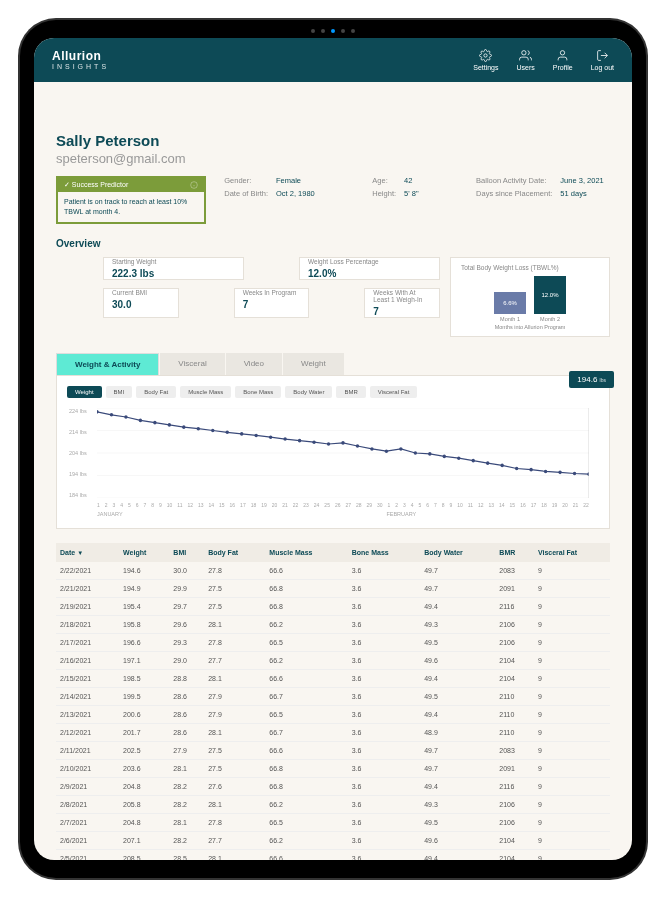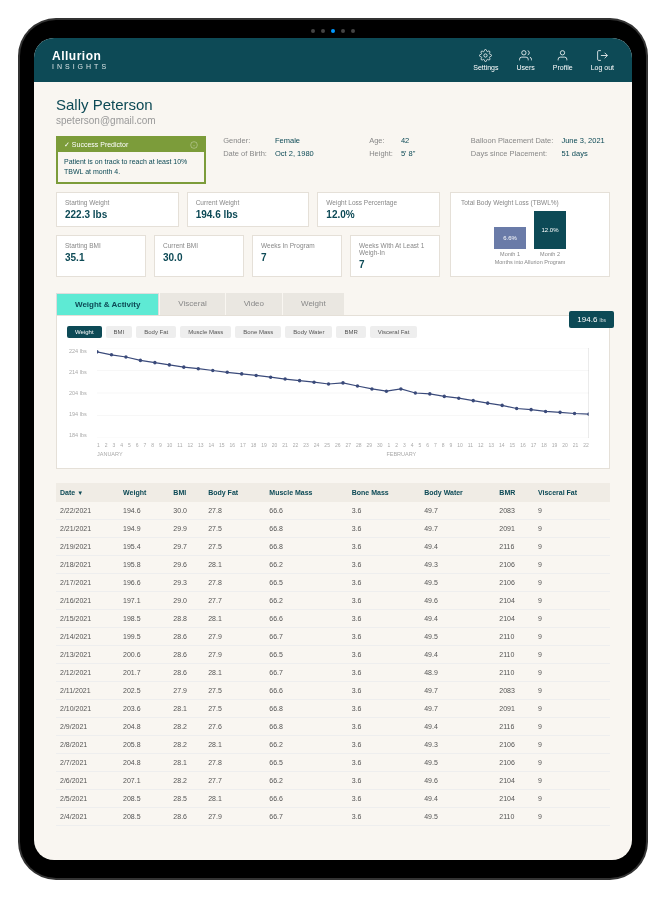--- a/index.html
+++ b/index.html
@@ -10,35 +10,35 @@
 .tablet-notch span.mid { background: #0099ff; }
 .screen { width: 100%; height: 100%; background: #f9f6f1; border-radius: 20px; overflow: hidden; display: flex; flex-direction: column; }
 .topbar { background: #0d4a56; color: #fff; display: flex; align-items: center; justify-content: space-between; padding: 22px 18px; height: 40px; }
 .brand { font-size: 12px; line-height: 1.1; }
 .brand .b1 { font-weight: 600; letter-spacing: .5px; }
 .brand .b2 { font-size: 7px; letter-spacing: 3px; opacity: .85; }
 .topnav { display: flex; gap: 18px; }
 .topnav-item { display: flex; flex-direction: column; align-items: center; gap: 2px; font-size: 7px; cursor: pointer; }
 .topnav-item svg { width: 13px; height: 13px; stroke: #fff; fill: none; stroke-width: 1.5; }
 .content { flex: 1; overflow-y: auto; padding: 14px 22px; font-size: 9px; color: #2a2a2a; }
-.pt-name { font-size: 15px; font-weight: 400; color: #0d4a56; }
-.pt-email { font-size: 10px; color: #999; margin-top: 2px; }
+.pt-name { font-size: 15px; font-weight: 700; color: #0d4a56; margin-top: 36px; }
+.pt-email { font-size: 13px; color: #999; margin-top: 2px; }
 .info-row { display: flex; gap: 12px; margin-top: 10px; align-items: flex-start; }
 .predictor { border: 2px solid #7c9c3a; width: 150px; font-size: 7px; }
 .pred-head { background: #7c9c3a; color: #fff; padding: 3px 6px; display: flex; justify-content: space-between; align-items: center; font-size: 7px; }
 .pred-head svg { width: 8px; height: 8px; stroke: #fff; fill: none; }
 .pred-body { padding: 5px 6px; color: #0d4a56; line-height: 1.4; }
 .meta-grid { display: grid; grid-template-columns: auto auto; column-gap: 8px; row-gap: 4px; font-size: 7.5px; align-content: start; }
 .meta-grid .lbl { color: #888; }
 .meta-grid .val { font-weight: 400; color: #0d4a56; }
 .meta-block { display: flex; gap: 45px; flex: 1; justify-content: space-around; }
 .overview-title { font-size: 10px; font-weight: 700; margin-top: 14px; color: #0d4a56; }
 .cards { display: flex; gap: 10px; margin-top: 8px; }
 .card-col { flex: 1; display: flex; flex-direction: column; gap: 8px; }
-.stat-card { background: #fff; border: 1px solid #e5e0d8; padding: 6px 8px; }
+.stat-card { background: #fff; border: 1px solid #e5e0d8; padding: 0 8px; margin-left: 47px; }
 .stat-card .sl { font-size: 6.5px; color: #888; margin-bottom: 3px; }
 .stat-card .sv { font-size: 10px; font-weight: 700; color: #0d4a56; }
 .stat-row { display: flex; gap: 8px; }
 .stat-row .stat-card { flex: 1; }
 .tbwl-card { background: #fff; border: 1px solid #e5e0d8; padding: 6px 10px; width: 160px; }
 .tbwl-card .sl { font-size: 6.5px; color: #888; }
 .bars { display: flex; gap: 8px; align-items: flex-end; justify-content: center; height: 45px; margin-top: 6px; }
 .bar { width: 32px; display: flex; flex-direction: column; align-items: center; }
 .bar-fill { width: 100%; background: #6a7ba8; color: #fff; font-size: 6px; display: flex; align-items: center; justify-content: center; }
 .bar.m2 .bar-fill { background: #0d4a56; }
@@ -140,49 +140,42 @@
             <span class="lbl">Date of Birth:</span>
               <span class="val">Oct 2, 1980</span>
           </div>
           <div class="meta-grid">
             <span class="lbl">Age:</span>
               <span class="val">42</span>
             <span class="lbl">Height:</span>
               <span class="val">5' 8"</span>
           </div>
           <div class="meta-grid">
-            <span class="lbl">Balloon Placement Date:</span>
+            <span class="lbl">Balloon Activity Date:</span>
               <span class="val">June 3, 2021</span>
             <span class="lbl">Days since Placement:</span>
               <span class="val">51 days</span>
           </div>
         </div>
       </div>
 
+      <div class="overview-title">Overview</div>
       <div class="cards">
         <div class="card-col" style="flex:2.6">
           <div class="stat-row">
             <div class="stat-card">
                 <div class="sl">Starting Weight</div>
                 <div class="sv">222.3 lbs</div>
               </div>
             <div class="stat-card">
-                <div class="sl">Current Weight</div>
-                <div class="sv">194.6 lbs</div>
-              </div>
-            <div class="stat-card">
                 <div class="sl">Weight Loss Percentage</div>
                 <div class="sv">12.0%</div>
               </div>
           </div>
           <div class="stat-row">
-            <div class="stat-card">
-                <div class="sl">Starting BMI</div>
-                <div class="sv">35.1</div>
-              </div>
             <div class="stat-card">
                 <div class="sl">Current BMI</div>
                 <div class="sv">30.0</div>
               </div>
             <div class="stat-card">
                 <div class="sl">Weeks In Program</div>
                 <div class="sv">7</div>
               </div>
             <div class="stat-card">
                 <div class="sl">Weeks With At Least 1 Weigh-In</div>

